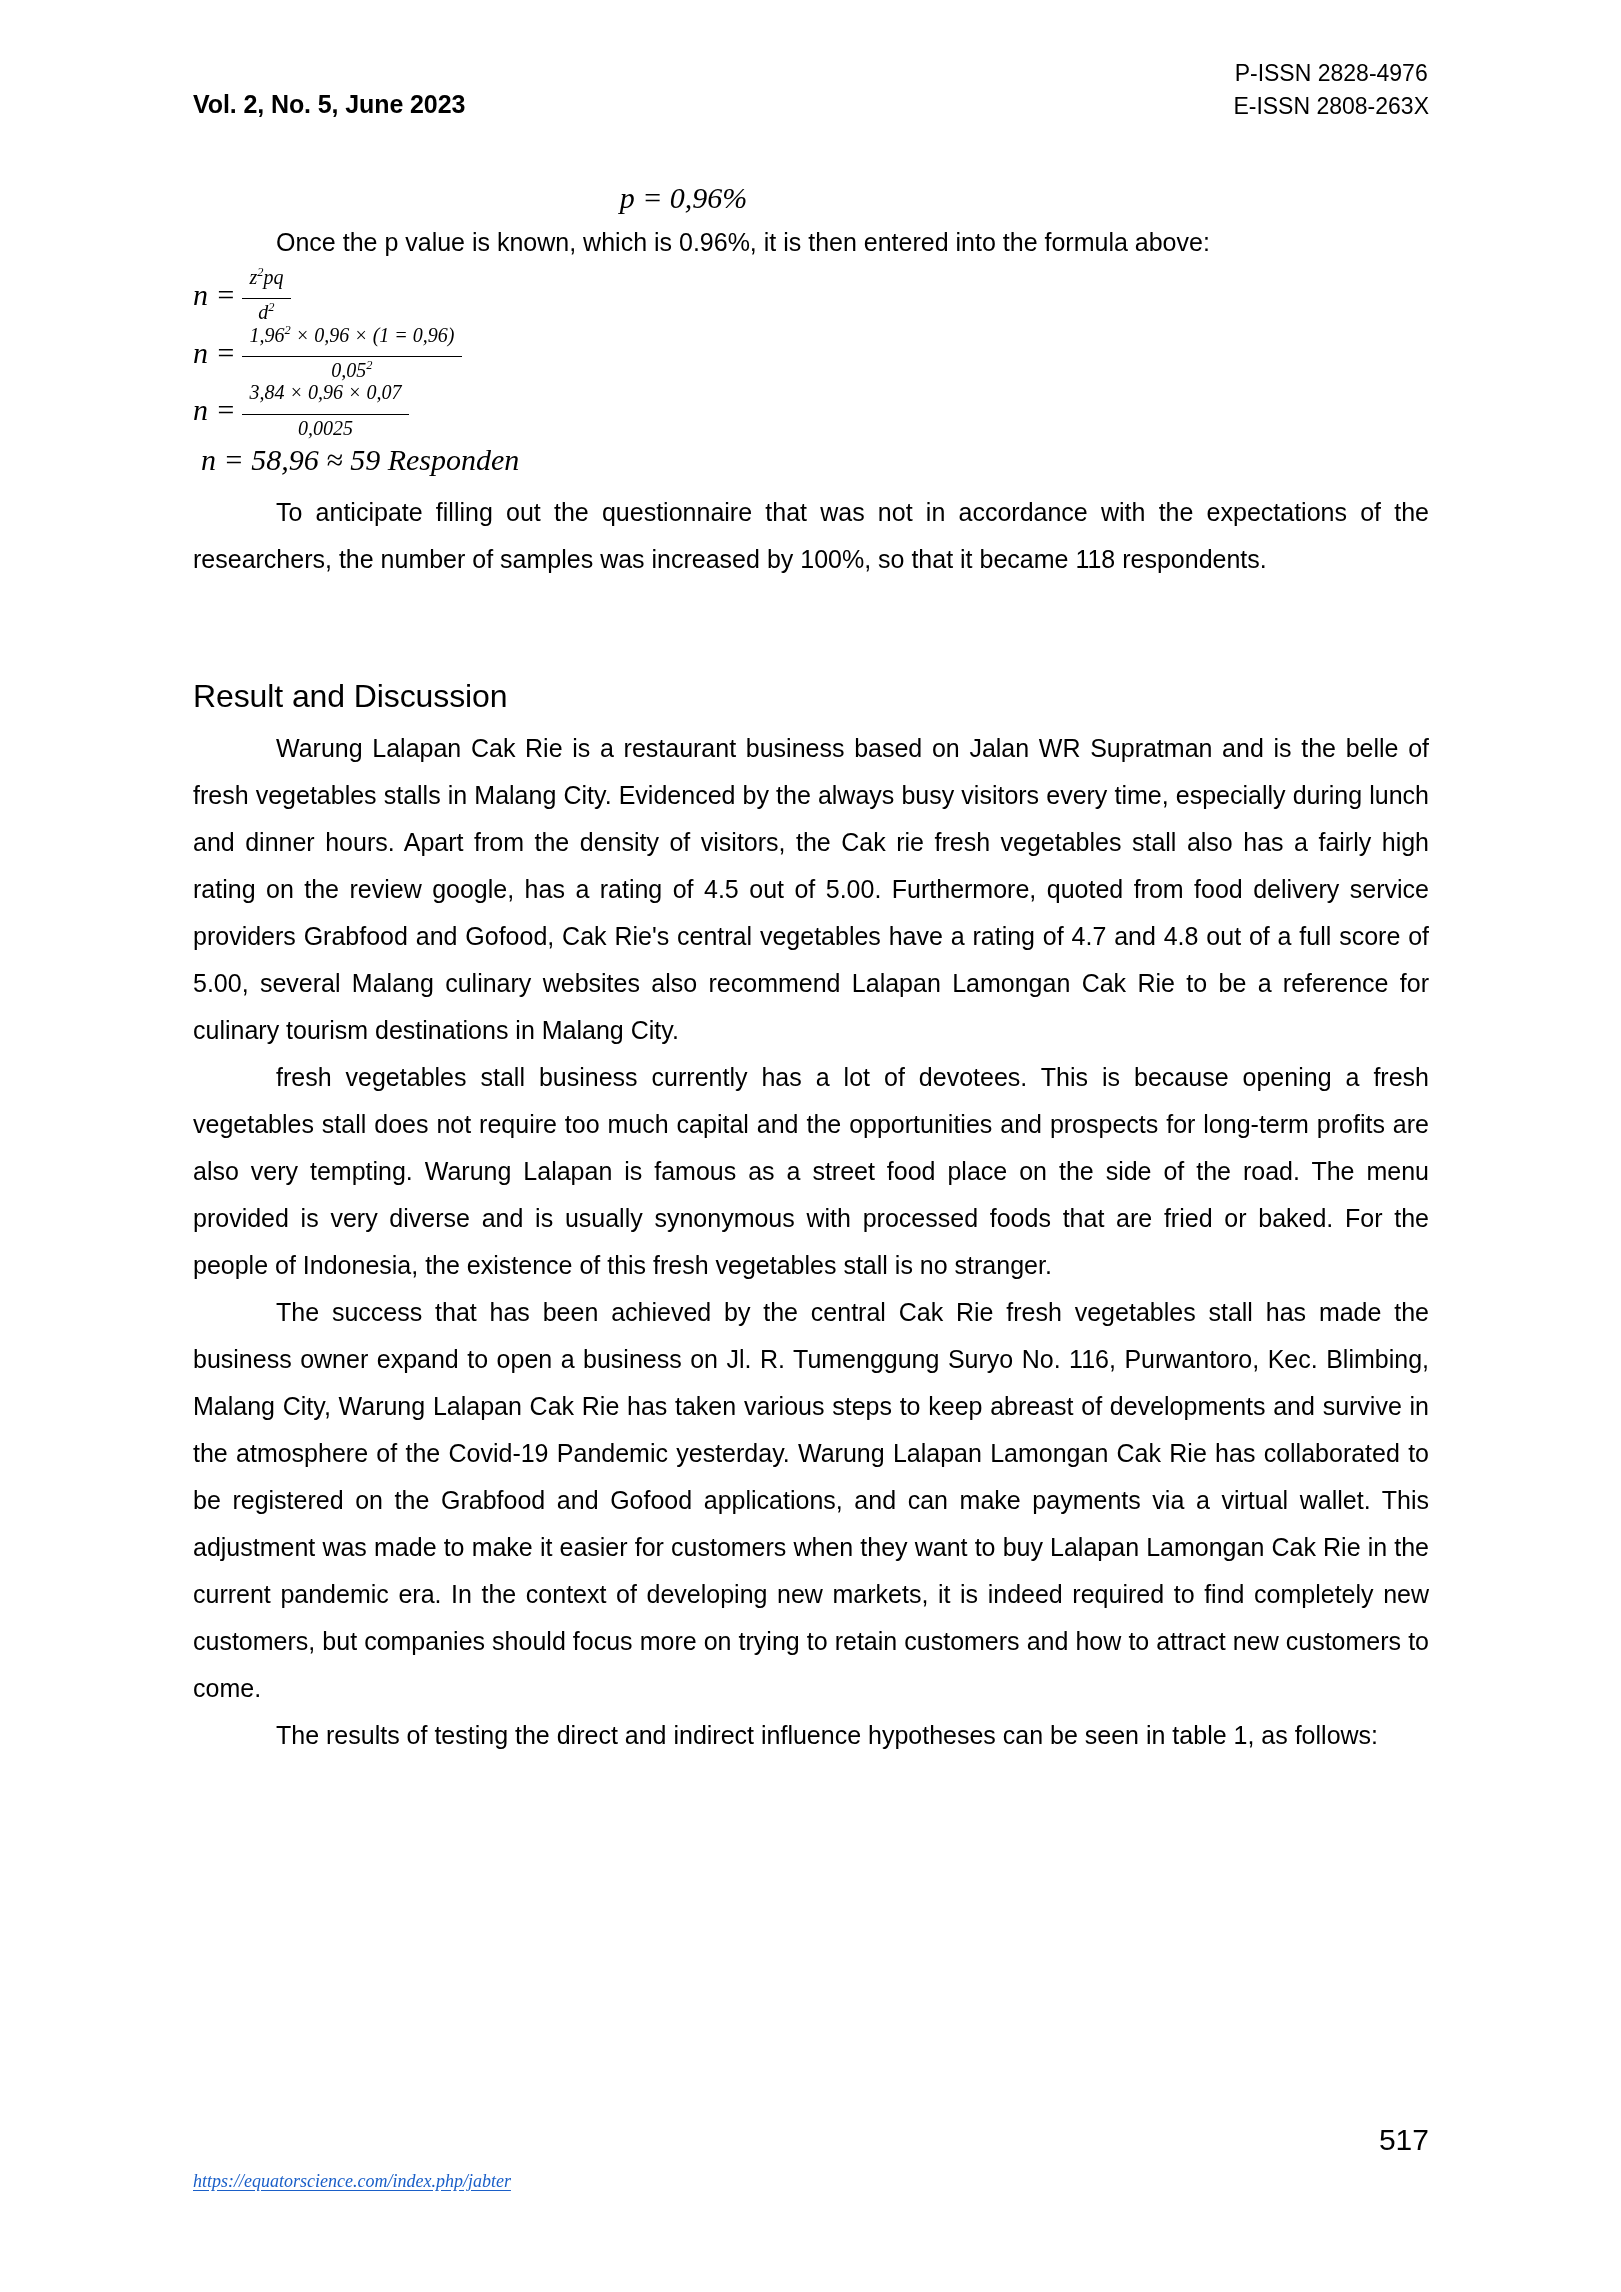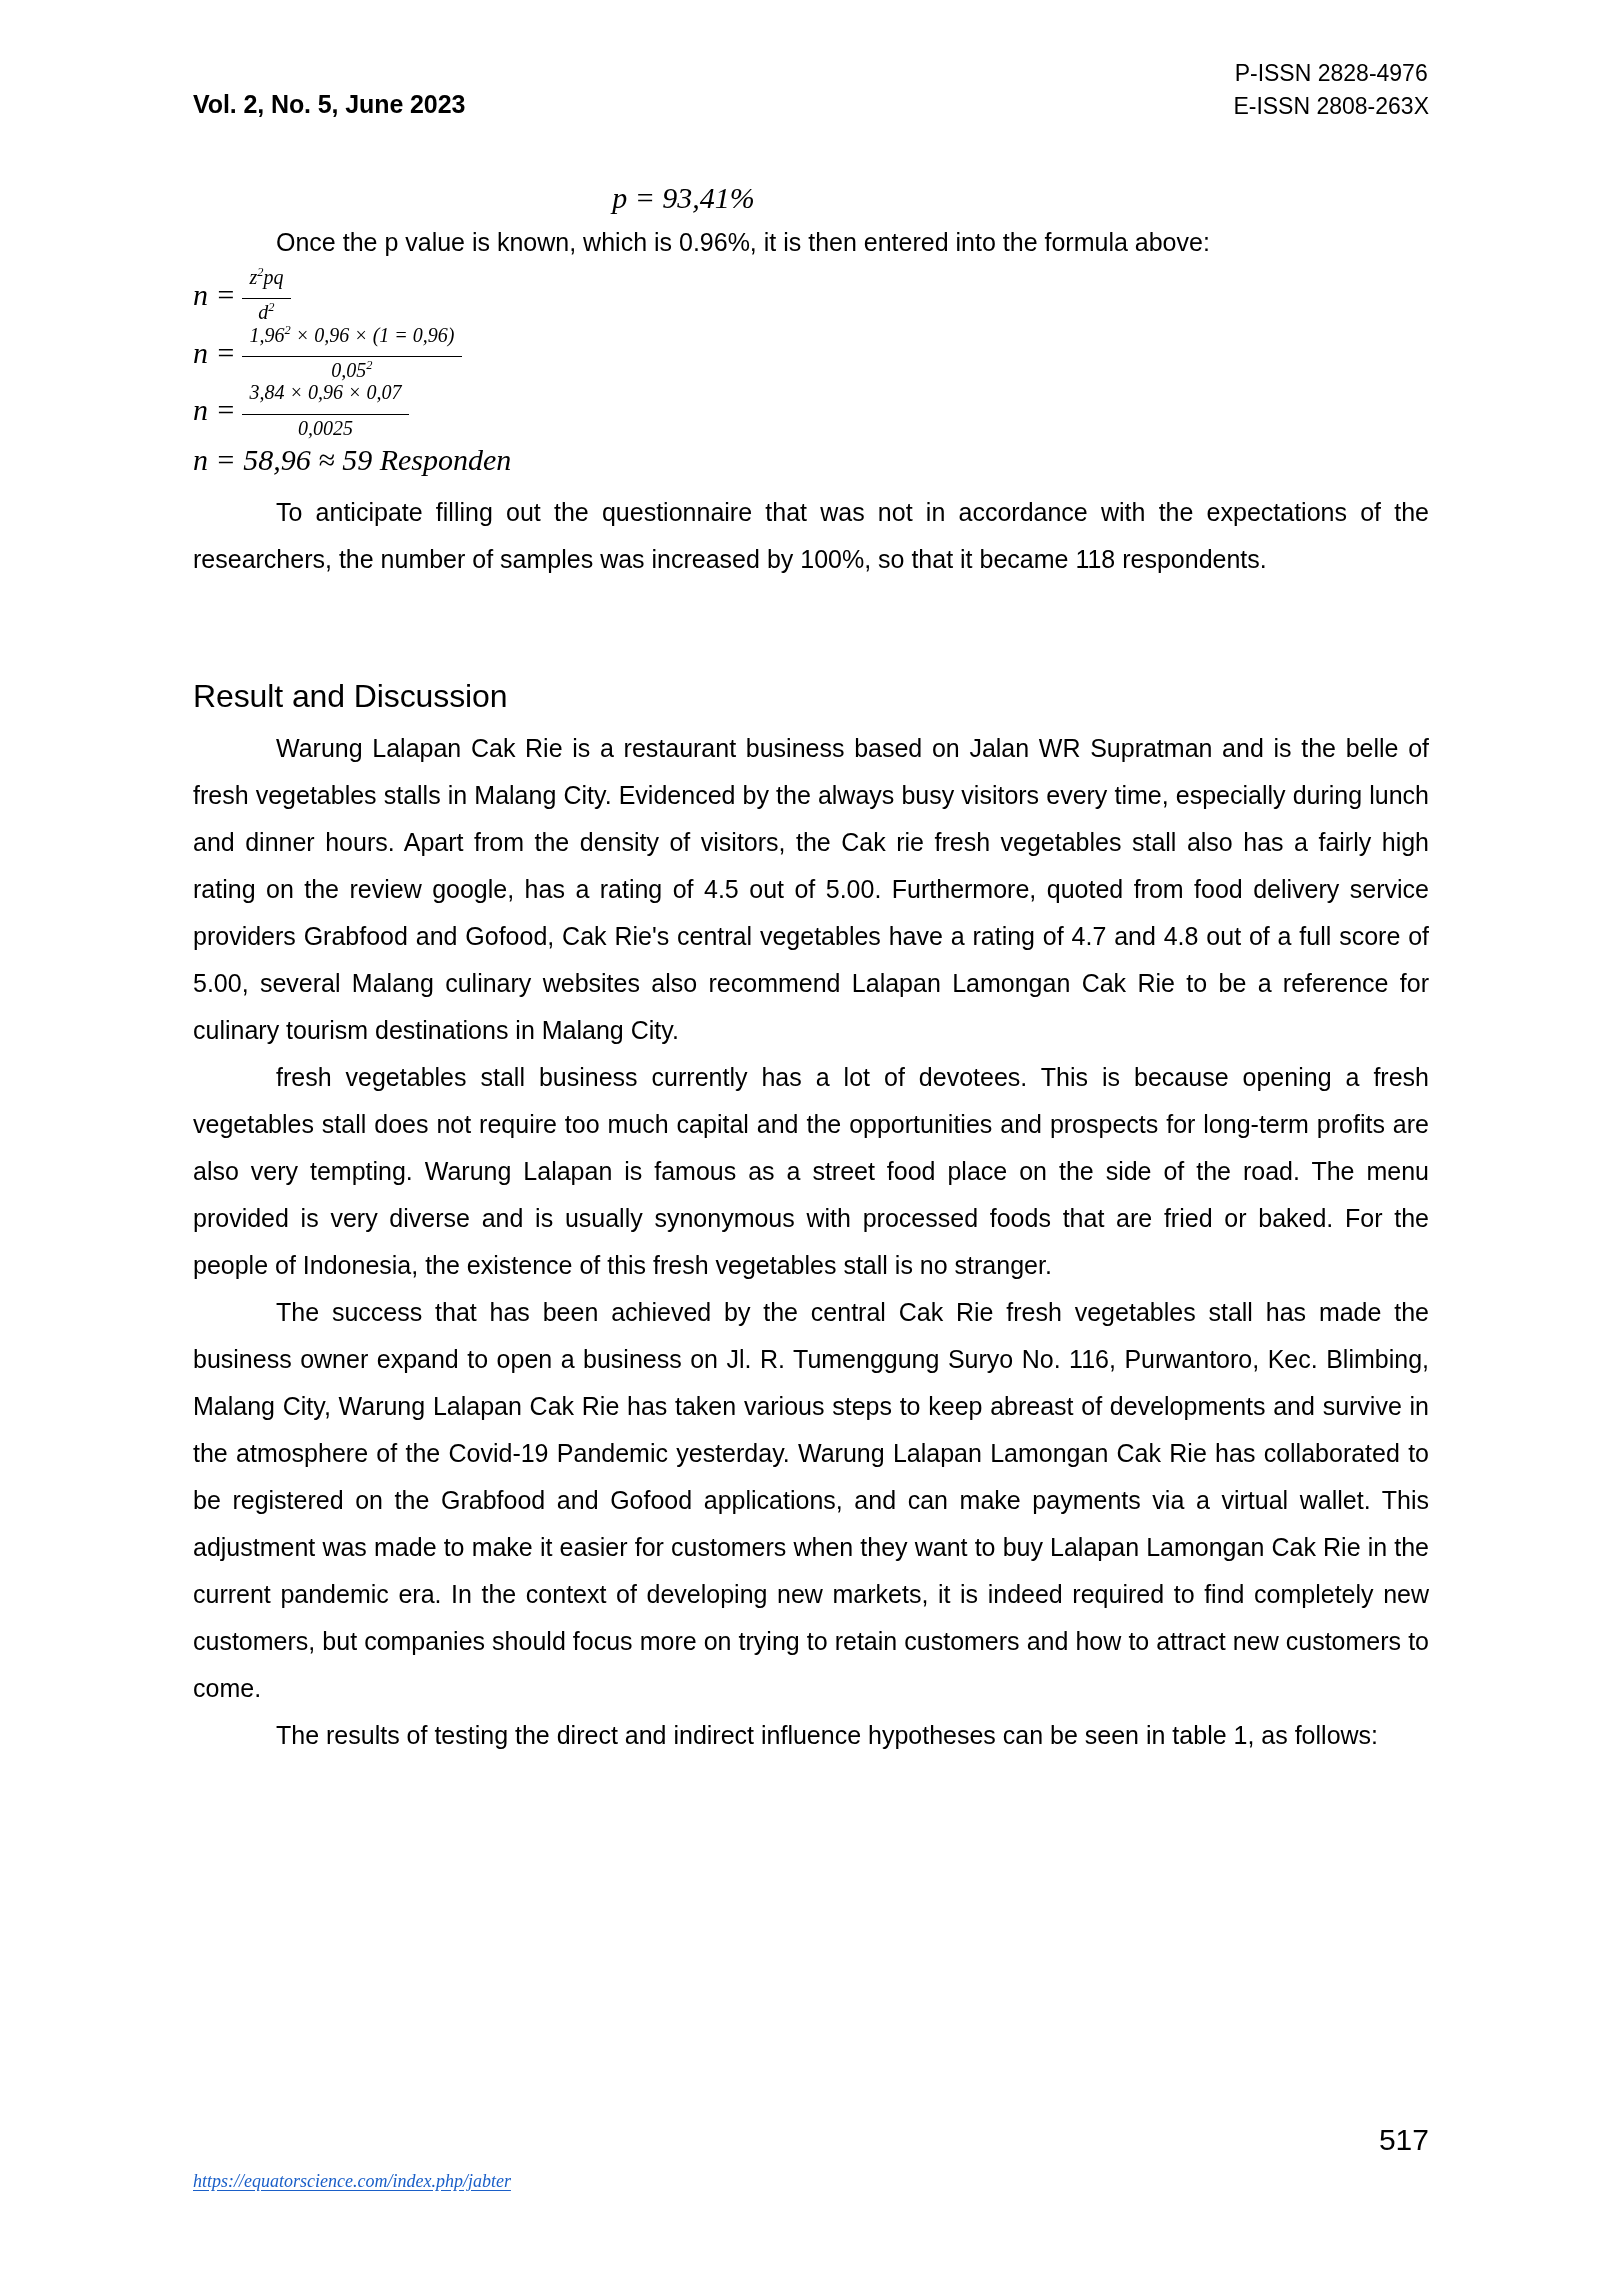--- a/index.html
+++ b/index.html
@@ -106,21 +106,21 @@
   .frac sup, .num sup, .den sup {
     font-size: 0.62em;
     vertical-align: super;
     font-style: italic;
   }
   .eq-plain {
     font-family: "Liberation Serif", "DejaVu Serif", serif;
     font-style: italic;
     font-size: 30px;
     white-space: nowrap;
-    margin: 2px 0 0 0;
+    margin: 2px 0 0 8px;
     line-height: 1.25;
   }
 
   
   p.body-text {
     font-family: "Liberation Sans", sans-serif;
     font-size: 25px;
     line-height: 47px;
     text-align: justify;
     text-justify: inter-word;
@@ -173,21 +173,21 @@
     <div class="header-left">Vol. 2, No. 5, June 2023</div>
     <div class="header-right">
       <div>P-ISSN 2828-4976</div>
       <div>E-ISSN 2808-263X</div>
     </div>
   </div>
 
   <div class="content">
 
     <div class="eq-center">
-      <span class="math-serif">p = 93,41%</span>
+      <span class="math-serif">p = 0,96%</span>
     </div>
 
     <p class="body-text indent">Once the p value is known, which is 0.96%, it is then entered into the formula above:</p>
 
     <div class="eq-row">
       <span class="eq-lead">n =</span>
       <span class="frac">
         <span class="num">z<sup>2</sup>pq</span>
         <span class="den">d<sup>2</sup></span>
       </span>

